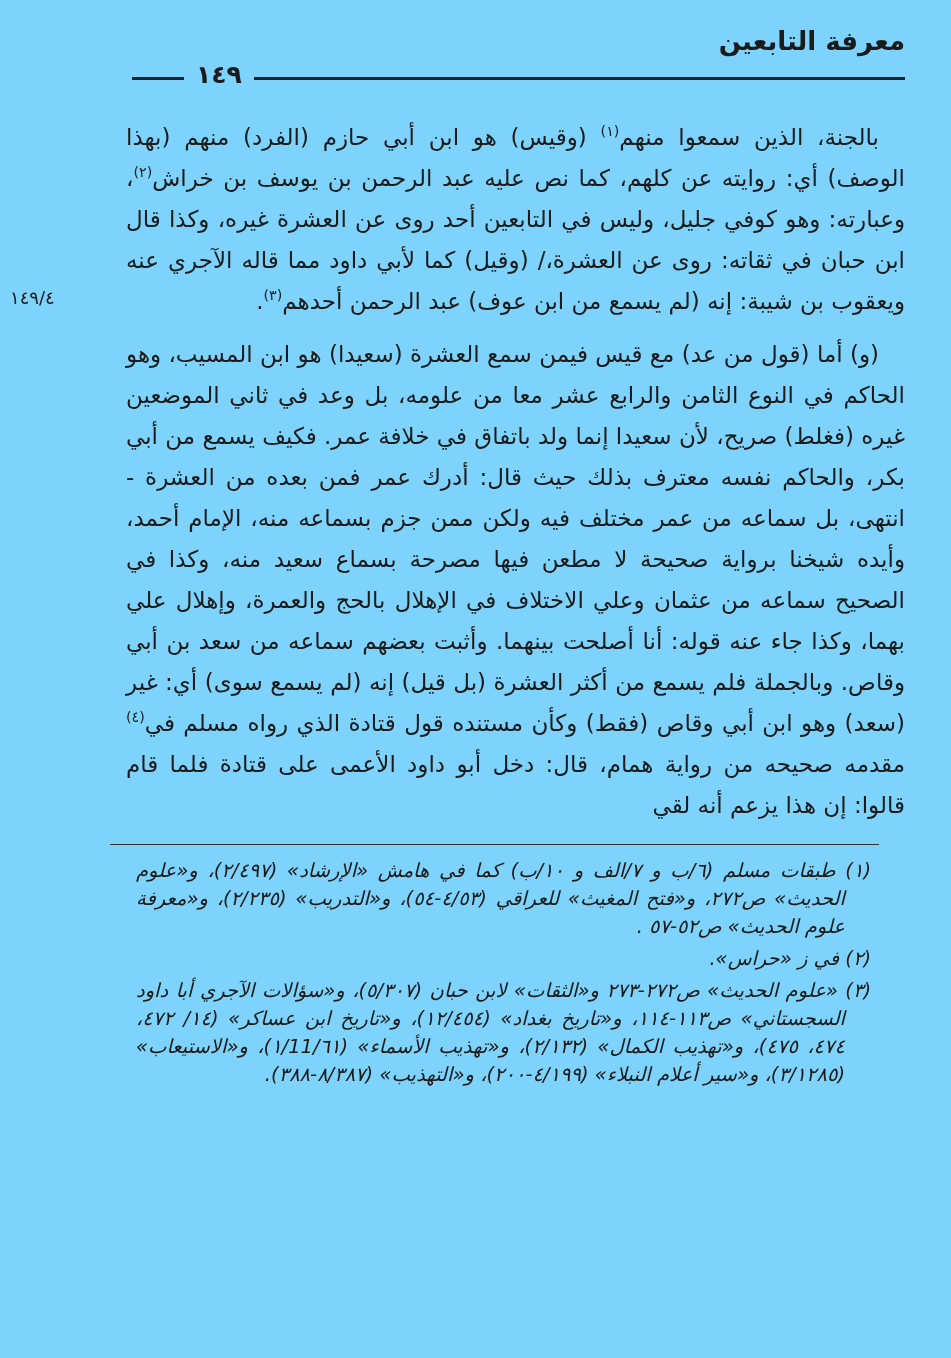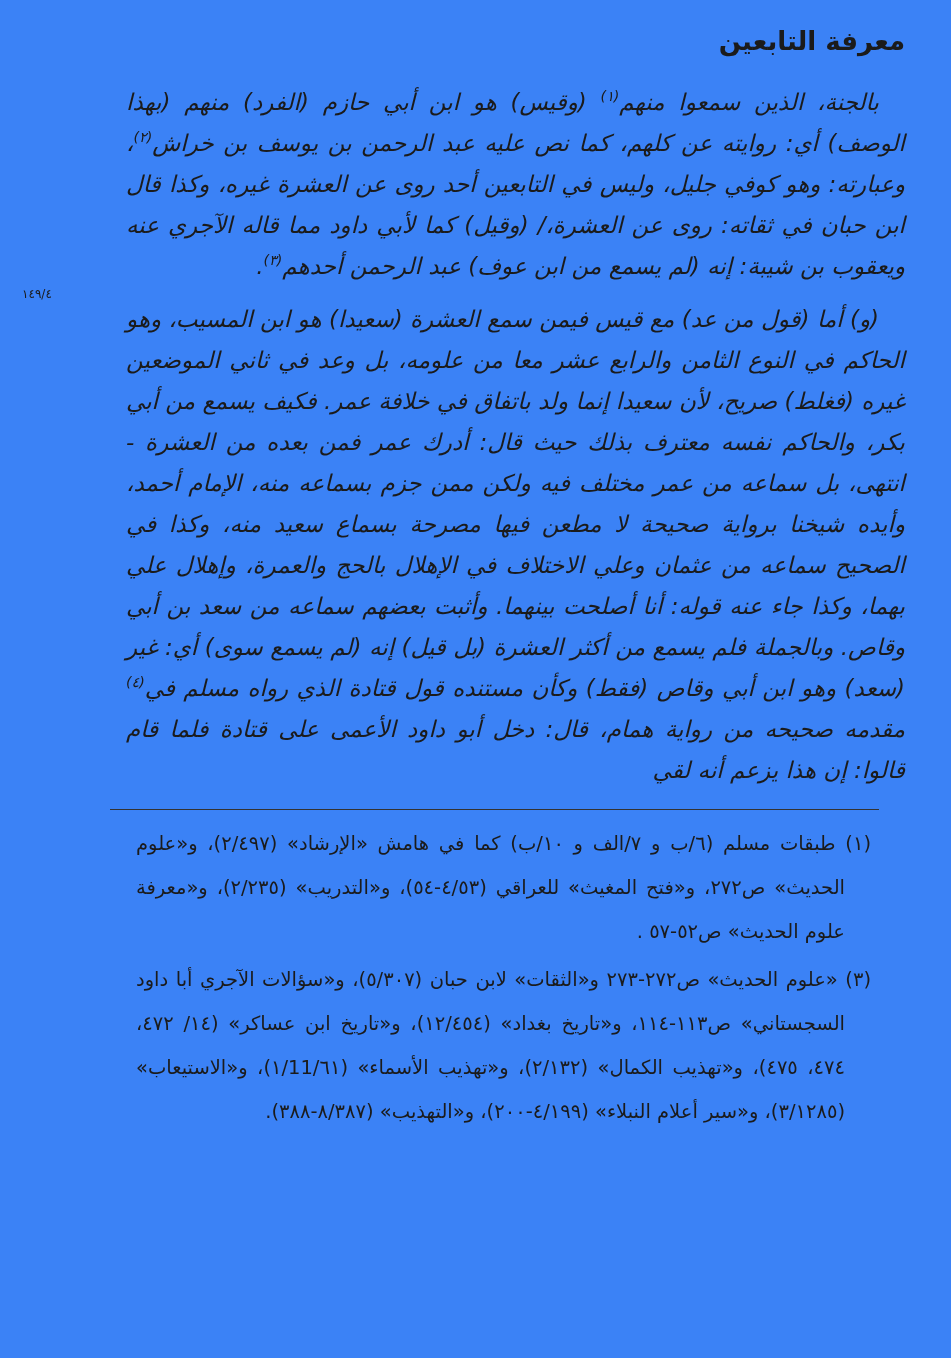--- a/index.html
+++ b/index.html
@@ -5,21 +5,21 @@
   html, body {
     margin: 0;
     padding: 0;
     background: #d8d5cd;
   }
   .page {
     position: relative;
     width: 951px;
     height: 1358px;
     margin: 0 auto;
-    background: #3b82f6;
+    background: #7dd3fc;
     color: #1b1b1b;
     font-family: "DejaVu Sans", sans-serif;
     overflow: hidden;
     box-sizing: border-box;
     padding-left: 40px;
   }
   
   .header-title {
     direction: rtl;
     text-align: right;
@@ -53,69 +53,75 @@
   .body-text {
     direction: rtl;
     margin: 26px 46px 0 86px;
     text-align: justify;
     font-size: 23px;
     line-height: 41px;
   }
   .body-text p {
     margin: 0 0 12px 0;
     text-indent: 26px;
-    font-style: italic;
   }
   .body-text sup {
     font-size: 0.62em;
     line-height: 0;
     vertical-align: super;
   }
   
   .margin-note {
     position: absolute;
-    left: 22px;
+    left: 10px;
     top: 287px;
     direction: rtl;
-    font-size: 12px;
+    font-size: 18px;
     white-space: nowrap;
   }
   
   .footnote-separator {
     margin: 18px 72px 0 70px;
     border-top: 1.5px solid #333;
   }
   .footnotes {
     direction: rtl;
     margin: 12px 80px 0 96px;
     text-align: justify;
     font-size: 19.5px;
-    line-height: 44px;
+    line-height: 28px;
+    font-style: italic;
   }
   .footnote {
     margin: 0 0 4px 0;
     padding-right: 26px;
     text-indent: -26px;
   }
 </style>
 </head>
 <body>
 
 <div class="page">
 
   <div class="header-title">معرفة التابعين</div>
 
+  <div class="header-rule-row">
+    <div class="rule-seg-short"></div>
+    <div class="page-number">١٤٩</div>
+    <div class="rule-seg-long"></div>
+  </div>
 
   <div class="body-text">
     <p>بالجنة، الذين سمعوا منهم<sup>(١)</sup> (وقيس) هو ابن أبي حازم (الفرد) منهم (بهذا الوصف) أي: روايته عن كلهم، كما نص عليه عبد الرحمن بن يوسف بن خراش<sup>(٢)</sup>، وعبارته: وهو كوفي جليل، وليس في التابعين أحد روى عن العشرة غيره، وكذا قال ابن حبان في ثقاته: روى عن العشرة،/ (وقيل) كما لأبي داود مما قاله الآجري عنه ويعقوب بن شيبة: إنه (لم يسمع من ابن عوف) عبد الرحمن أحدهم<sup>(٣)</sup>.</p>
     <p>(و) أما (قول من عد) مع قيس فيمن سمع العشرة (سعيدا) هو ابن المسيب، وهو الحاكم في النوع الثامن والرابع عشر معا من علومه، بل وعد في ثاني الموضعين غيره (فغلط) صريح، لأن سعيدا إنما ولد باتفاق في خلافة عمر. فكيف يسمع من أبي بكر، والحاكم نفسه معترف بذلك حيث قال: أدرك عمر فمن بعده من العشرة - انتهى، بل سماعه من عمر مختلف فيه ولكن ممن جزم بسماعه منه، الإمام أحمد، وأيده شيخنا برواية صحيحة لا مطعن فيها مصرحة بسماع سعيد منه، وكذا في الصحيح سماعه من عثمان وعلي الاختلاف في الإهلال بالحج والعمرة، وإهلال علي بهما، وكذا جاء عنه قوله: أنا أصلحت بينهما. وأثبت بعضهم سماعه من سعد بن أبي وقاص. وبالجملة فلم يسمع من أكثر العشرة (بل قيل) إنه (لم يسمع سوى) أي: غير (سعد) وهو ابن أبي وقاص (فقط) وكأن مستنده قول قتادة الذي رواه مسلم في<sup>(٤)</sup> مقدمه صحيحه من رواية همام، قال: دخل أبو داود الأعمى على قتادة فلما قام قالوا: إن هذا يزعم أنه لقي</p>
   </div>
 
   <div class="margin-note">١٤٩/٤</div>
 
   <div class="footnote-separator"></div>
 
   <div class="footnotes">
     <div class="footnote">(١) طبقات مسلم (٦/ب و ٧/الف و ١٠/ب) كما في هامش «الإرشاد» (٢/٤٩٧)، و«علوم الحديث» ص٢٧٢، و«فتح المغيث» للعراقي (٤/٥٣-٥٤)، و«التدريب» (٢/٢٣٥)، و«معرفة علوم الحديث» ص٥٢-٥٧ .</div>
+    <div class="footnote">(٢) في ز «حراس».</div>
     <div class="footnote">(٣) «علوم الحديث» ص٢٧٢-٢٧٣ و«الثقات» لابن حبان (٥/٣٠٧)، و«سؤالات الآجري أبا داود السجستاني» ص١١٣-١١٤، و«تاريخ بغداد» (١٢/٤٥٤)، و«تاريخ ابن عساكر» (١٤/ ٤٧٢، ٤٧٤، ٤٧٥)، و«تهذيب الكمال» (٢/١٣٢)، و«تهذيب الأسماء» (١/11/٦١)، و«الاستيعاب» (٣/١٢٨٥)، و«سير أعلام النبلاء» (٤/١٩٩-٢٠٠)، و«التهذيب» (٨/٣٨٧-٣٨٨).</div>
   </div>
 
 </div>
 
 </body></html>

